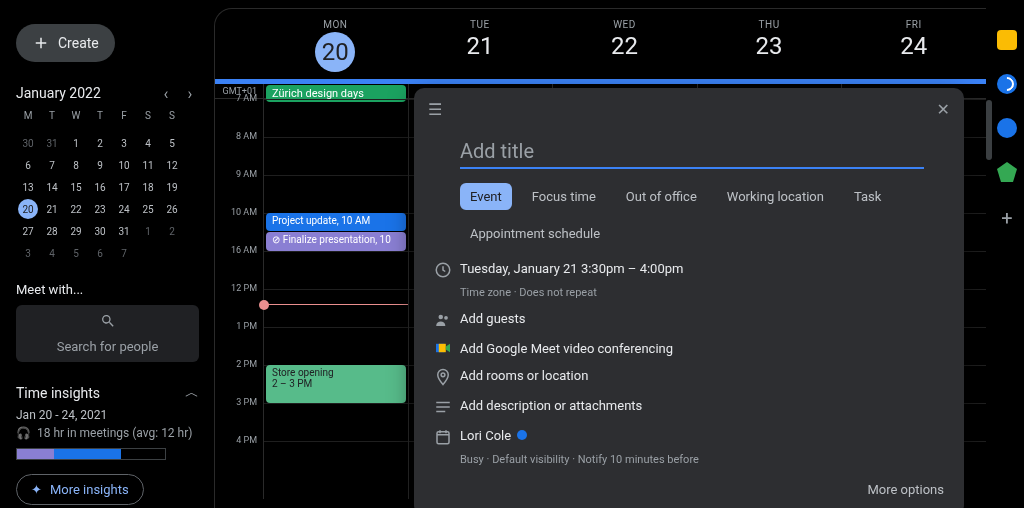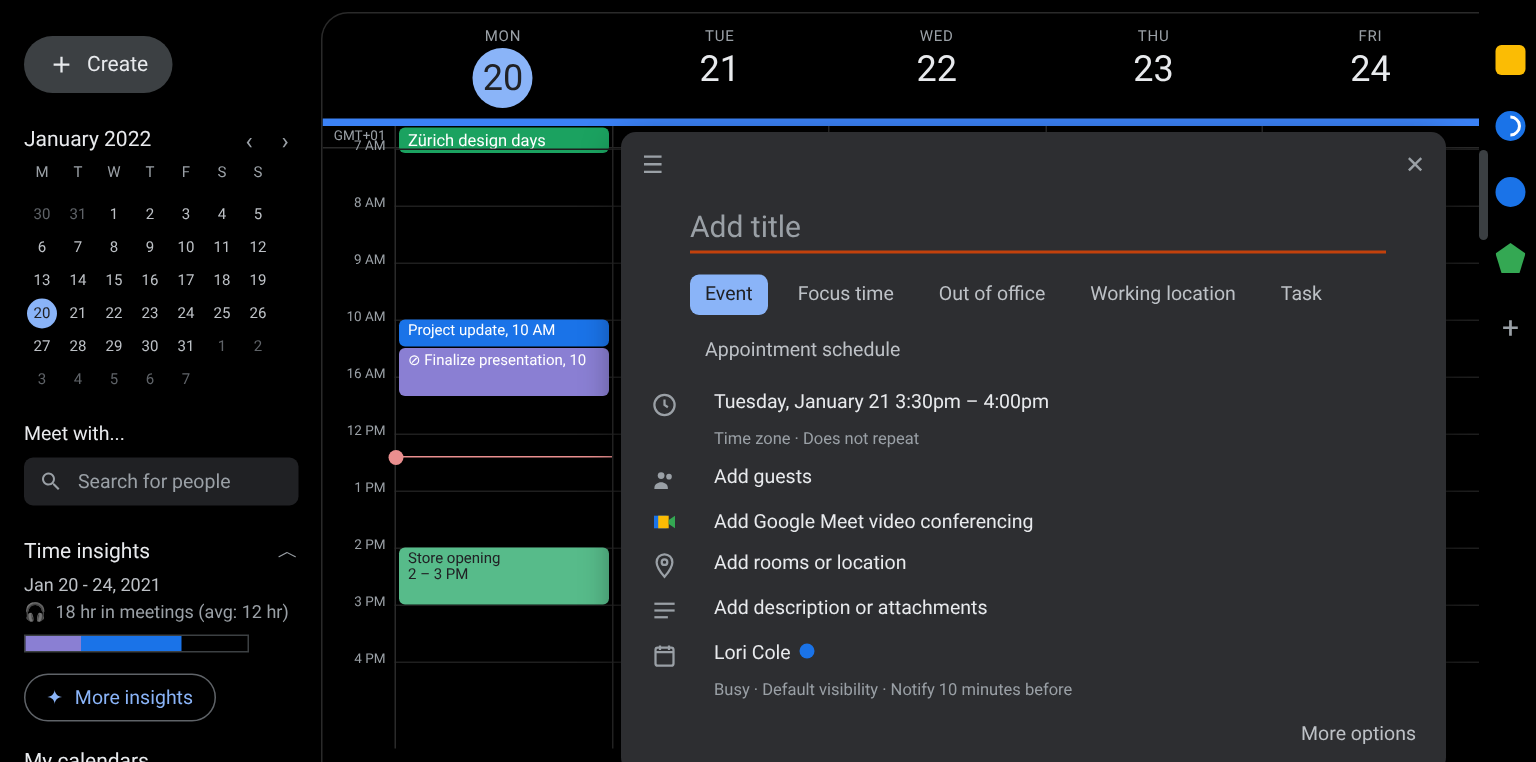--- a/index.html
+++ b/index.html
@@ -15,21 +15,21 @@
 .mini-cal-title { font-size: 14px; color: #e8eaed; }
 .mini-cal-nav { display: flex; gap: 6px; }
 .chev { width: 18px; height: 18px; display:flex; align-items:center; justify-content:center; cursor:pointer; color:#9aa0a6; }
 .mini-grid { display: grid; grid-template-columns: repeat(7, 24px); grid-auto-rows: 22px; font-size: 10px; text-align: center; }
 .mini-dow { color: #9aa0a6; font-size: 10px; }
 .mini-day { color: #bdc1c6; display:flex; align-items:center; justify-content:center; cursor:pointer; }
 .mini-day.dim { color: #5f6368; }
 .mini-day.today { background: #8ab4f8; color: #202124; border-radius: 50%; width:20px; height:20px; margin:auto; }
 
 .meet-with { margin-top: 18px; font-size: 13px; color:#e8eaed; }
-.search-people { margin-top: 8px; background: #202124; border-radius: 6px; padding: 8px 10px; display:flex; align-items:center; gap:10px; font-size:13px; color:#9aa0a6; }
+.search-people { margin-top: 8px; background: #202124; border-radius: 6px; padding: 8px 10px; display:flex; align-items:center; gap:10px; font-size:13px; color:#9aa0a6;flex-direction:column; }
 .search-people svg { fill:#9aa0a6; }
 
 .section-head { margin-top: 22px; display:flex; align-items:center; justify-content:space-between; font-size:14px; }
 .section-head .chev-up { color:#9aa0a6; cursor:pointer; }
 .ti-range { font-size: 12px; color:#bdc1c6; margin-top:6px; }
 .ti-sub { font-size: 12px; color:#9aa0a6; margin-top:4px; display:flex; align-items:center; gap:6px; }
 .ti-bar { margin-top:8px; width: 150px; height:12px; border:1px solid #3c4043; display:flex; }
 .ti-bar .seg1 { background:#8a7fd3; width:25%; }
 .ti-bar .seg2 { background:#1a73e8; width:45%; }
 .ti-bar .seg3 { background:transparent; flex:1; }
@@ -65,26 +65,26 @@
 .ev-green { background:#57bb8a; color:#202124; }
 
 .now-line { position:absolute; left:0; right:0; border-top:1px solid #ea8f8f; }
 .now-dot { position:absolute; width:10px; height:10px; background:#ea8f8f; border-radius:50%; margin-top:-5px; }
 
 
 .modal { position:absolute; left:414px; top:88px; width:550px; background:#2d2e31; border-radius:10px; box-shadow:0 8px 24px rgba(0,0,0,0.6); padding-bottom:12px;}
 .modal-top { display:flex; align-items:center; justify-content:space-between; padding:8px 10px; }
 .drag-icon { color:#9aa0a6; cursor:move; padding:4px; }
 .close-x { color:#9aa0a6; cursor:pointer; padding:4px; }
-.title-input { margin:4px 40px 0 46px; border:none; border-bottom:2px solid #c2410c; background:transparent; color:#e8eaed; font-size:20px; padding:4px 0; width: calc(100% - 86px); outline:none; }
+.title-input { margin:4px 40px 0 46px; border:none; border-bottom:2px solid #3b82f6; background:transparent; color:#e8eaed; font-size:20px; padding:4px 0; width: calc(100% - 86px); outline:none; }
 .title-input::placeholder { color:#9aa0a6; }
 .tabs { display:flex; gap:10px; margin:14px 0 6px 46px; flex-wrap:wrap; }
 .tab { font-size:13px; color:#bdc1c6; padding:6px 10px; border-radius:6px; cursor:pointer; }
 .tab.active { background:#8ab4f8; color:#202124; }
-.mrow { display:flex; gap:24px; padding:8px 20px 4px 20px; align-items:flex-start; font-size:13px; color:#bdc1c6; }
+.mrow { display:flex; gap:8px; padding:8px 20px 4px 20px; align-items:flex-start; font-size:13px; color:#bdc1c6; }
 .micon { width:18px; flex-shrink:0; color:#9aa0a6; display:flex; justify-content:center; }
 .mcontent .line1 { color:#e8eaed; font-size:13px; }
 .mcontent .line2 { color:#9aa0a6; font-size:11px; margin-top:10px; }
 .organizer-dot { display:inline-block; width:10px; height:10px; background:#1a73e8; border-radius:50%; margin-left:6px; }
 .modal-footer { display:flex; justify-content:flex-end; gap:16px; padding:12px 20px 6px; align-items:flex-end; }
 .more-opts { color:#bdc1c6; font-size:13px; cursor:pointer; }
 .save-btn { background:#aecbfa; color:#202124; border:none; border-radius:18px; padding:8px 20px; font-size:13px; cursor:pointer; }
 
 
 .vscroll { position:absolute; right:32px; top:100px; width:6px; height:60px; background:#3c4043; border-radius:3px; }
@@ -261,21 +261,21 @@
           <div class="hline" style="top: 114px;"></div>
           <div class="hline" style="top: 152px;"></div>
           <div class="hline" style="top: 190px;"></div>
           <div class="hline" style="top: 228px;"></div>
           <div class="hline" style="top: 266px;"></div>
           <div class="hline" style="top: 304px;"></div>
           <div class="hline" style="top: 342px;"></div>
         </div>
       <div class="grid-col">
         <div class="event-block ev-blue" style="top:114px;height:18px">Project update, 10 AM</div>
-        <div class="event-block ev-purple" style="top:133px;height:32px">⊘ <span>Finalize presentation, 10</span></div>
+        <div class="event-block ev-purple" style="top:133px;height:19px">⊘ <span>Finalize presentation, 10</span></div>
         <div class="now-line" style="top:205px">
             <div class="now-dot" style="left:-5px"></div>
           </div>
         <div class="event-block ev-green" style="top:266px;height:38px">
           <div>Store opening</div>
           <div>2 – 3 PM</div>
         </div>
       </div>
       <div class="grid-col"></div>
       <div class="grid-col"></div>

